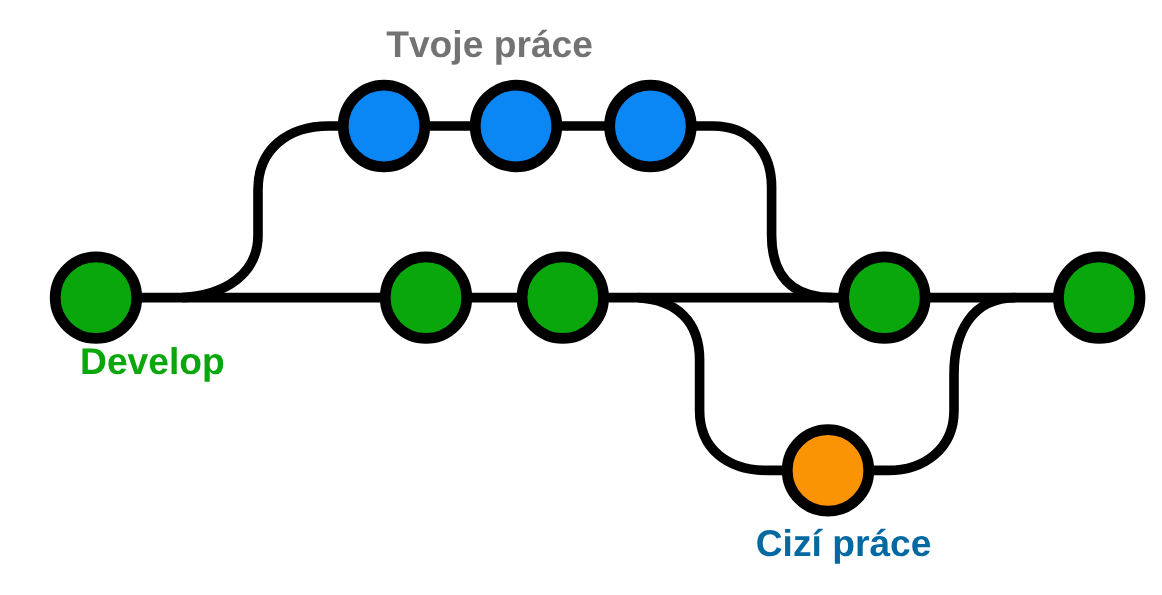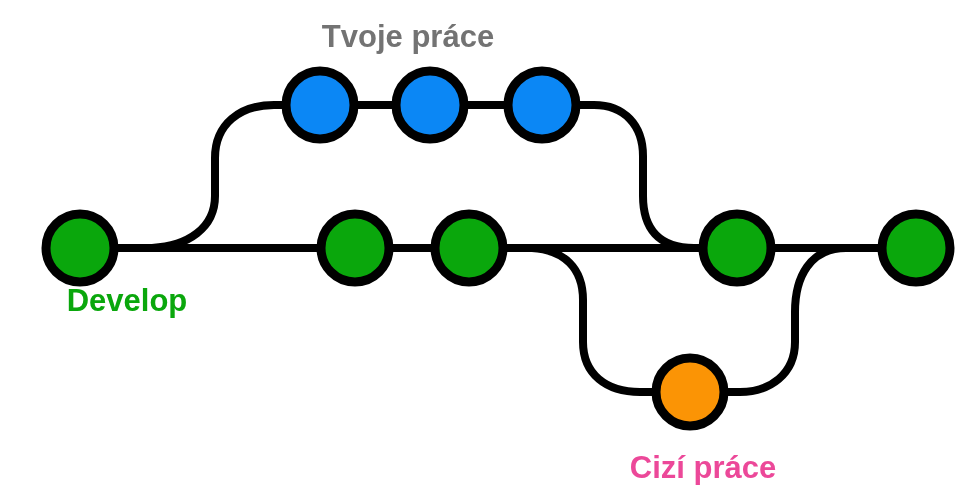--- a/index.html
+++ b/index.html
@@ -46,14 +46,14 @@
       <circle cx="320" cy="105" r="34" fill="#0B87F5" stroke="#000000" stroke-width="9"></circle>
       <circle cx="430" cy="105" r="34" fill="#0B87F5" stroke="#000000" stroke-width="9"></circle>
       <circle cx="542" cy="105" r="34" fill="#0B87F5" stroke="#000000" stroke-width="9"></circle>
       <circle cx="690" cy="392" r="34" fill="#FB9405" stroke="#000000" stroke-width="9"></circle>
     </svg>
 
   <div class="branch-label" style="left: 408px; top: 27px; color: #737373; margin-top: 10px;">Tvoje práce</div>
 
   <div class="branch-label" style="left: 127px; top: 301px; color: rgb(10, 167, 12);">Develop</div>
 
-  <div class="branch-label" style="left: 703px; top: 468px; color: #ec4899;">Cizí práce</div>
+  <div class="branch-label" style="left: 703px; top: 453px; color: #0369a1;">Cizí práce</div>
 </div>
 
 </body></html>

